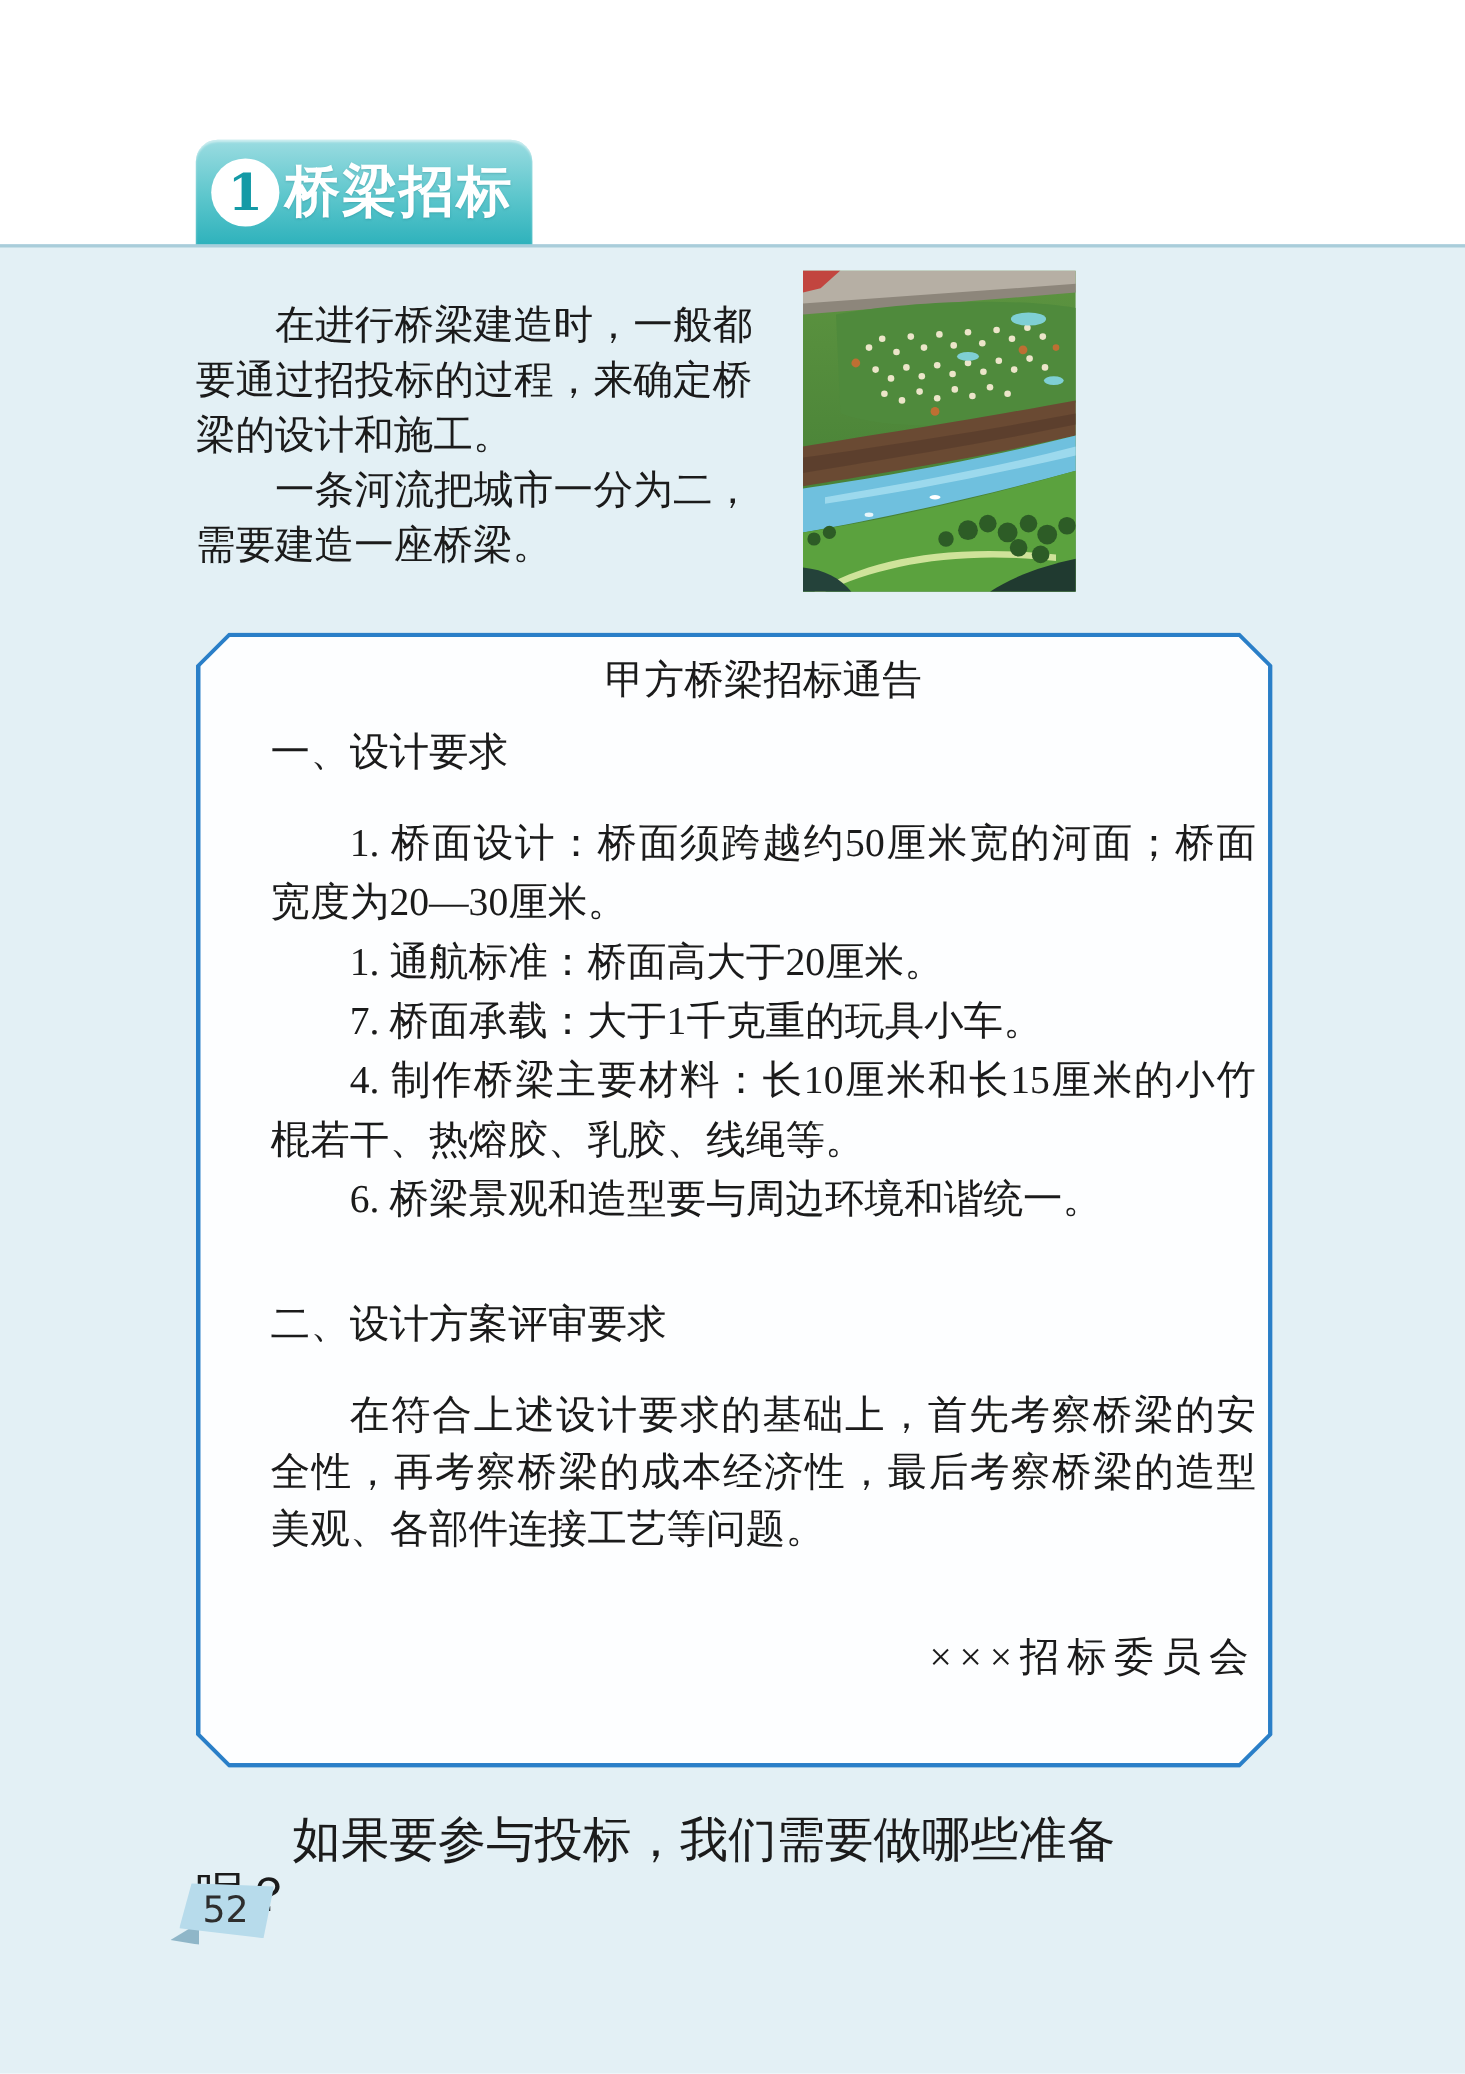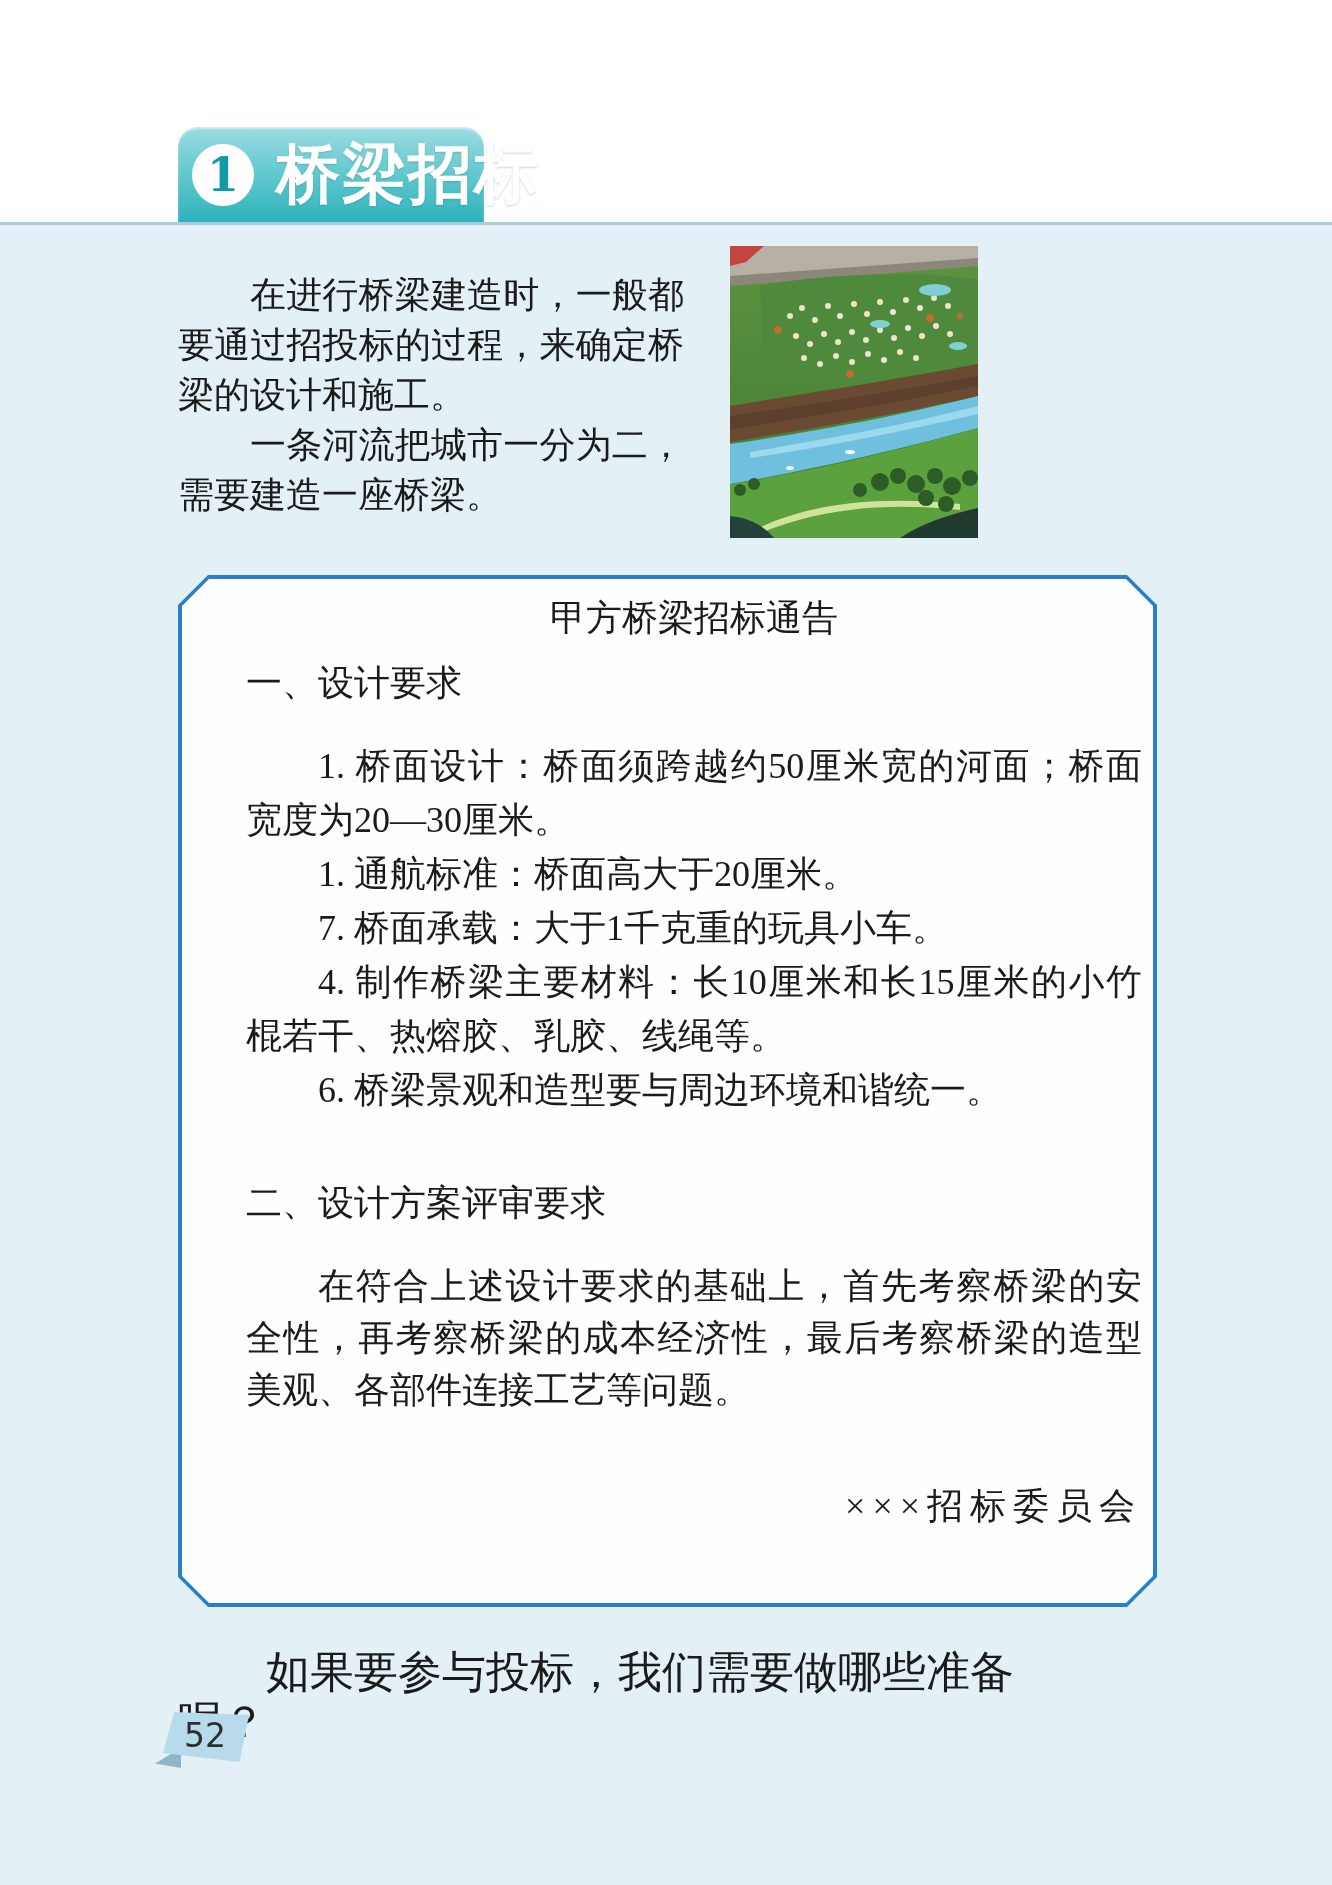--- a/index.html
+++ b/index.html
@@ -24,21 +24,21 @@
   .badge-circle{
     width:62px;height:62px;border-radius:50%;background:#ffffff;
     margin-left:14px;display:flex;align-items:center;justify-content:center;
     flex:0 0 auto;
   }
   .badge-num{
     font-family:"DejaVu Serif","Liberation Serif",serif;
     font-size:46px;font-weight:bold;color:#149aa6;line-height:1;
   }
   .badge-title{
-    font-size:64px;font-weight:bold;color:#ffffff;margin-left:22px;
+    font-size:50px;font-weight:bold;color:#ffffff;margin-left:5px;
     letter-spacing:2px;white-space:nowrap;
     text-shadow:0 1px 2px rgba(0,90,100,.25);
   }
   
   .intro{
     position:absolute;left:178px;top:270px;width:506px;z-index:2;
     font-size:36px;line-height:50px;text-align:justify;
   }
   .intro p{margin:0;text-indent:2em;}
   

